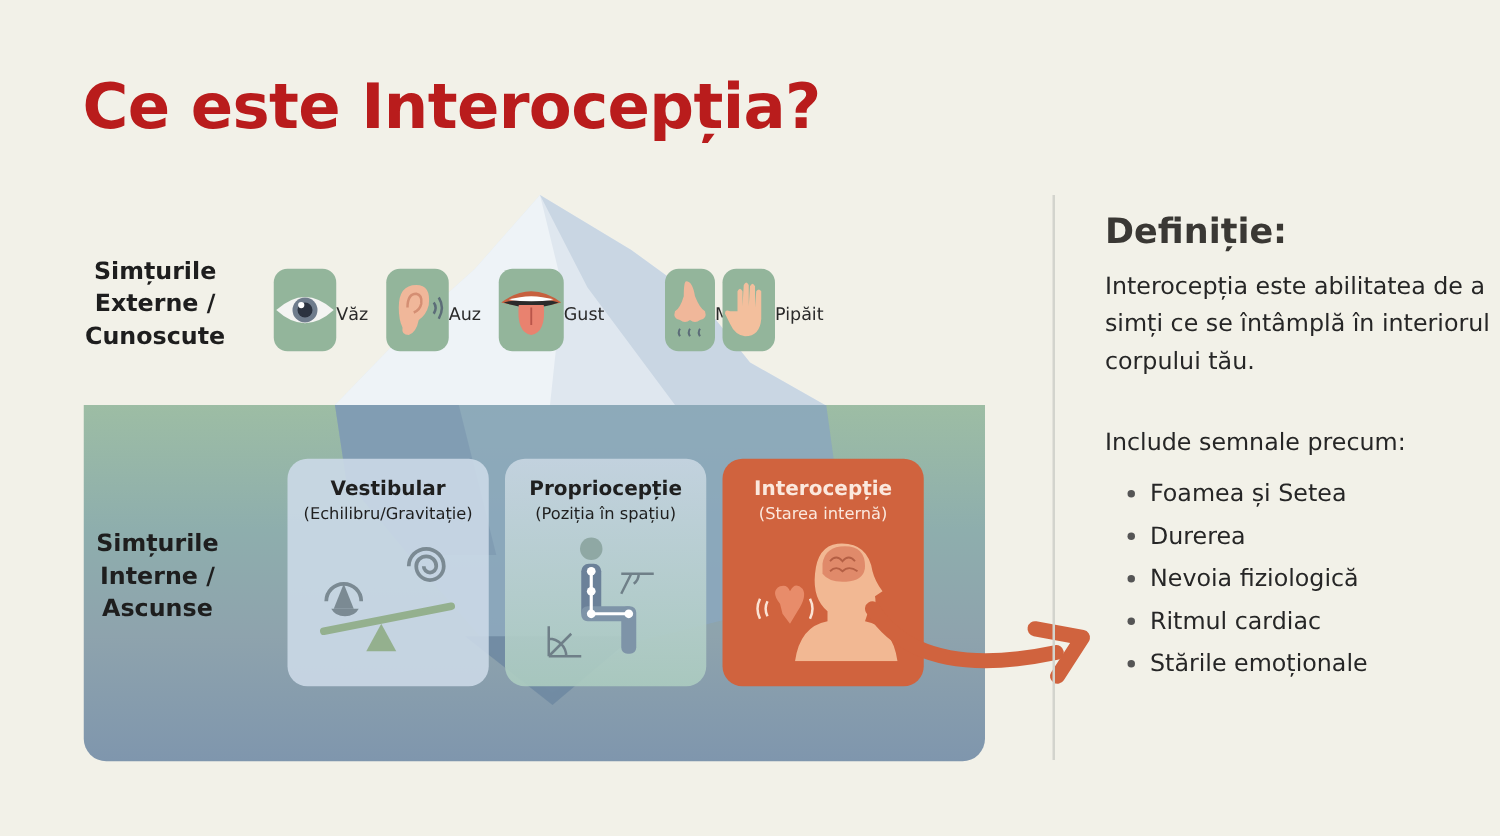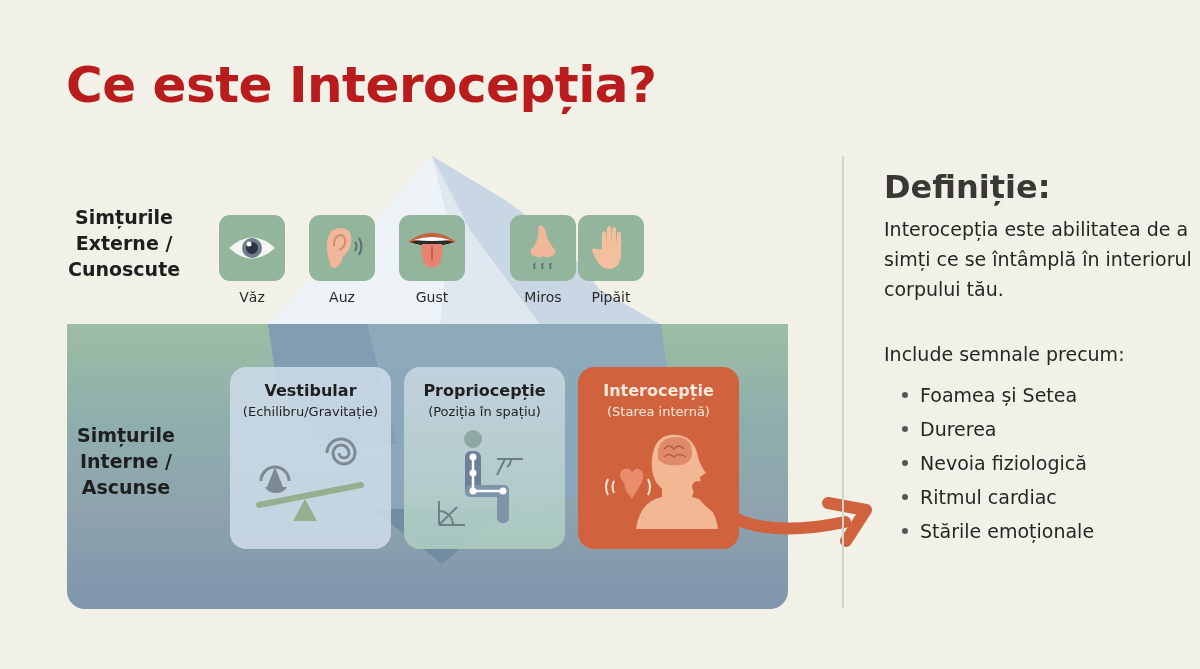--- a/index.html
+++ b/index.html
@@ -28,21 +28,21 @@
   .group-label {
     position: absolute;
     font-family: "DejaVu Sans", sans-serif;
     font-weight: bold; font-size: 19px; line-height: 26px; color: #1e1e1e; text-align: center;
   }
   .ext-label { left: 68px; top: 204px; }
   .int-label { left: 77px; top: 422px; }
 
   .sense {
     position: absolute; top: 215px; width: 66px;
-    display: flex; flex-direction: column; align-items: center;
+    display: flex; flex-direction: row; align-items: center;
   }
   .sense .box {
     width: 66px; height: 66px; border-radius: 11px;
     background: #93b59b;
     display: flex; align-items: center; justify-content: center;
   }
   .sense .lbl {
     margin-top: 8px; font-size: 14px; color: #2a2a2a;
     font-family: "DejaVu Sans", sans-serif;
   }
@@ -60,21 +60,21 @@
   .card-vest { left: 190px; background: rgba(205, 219, 232, 0.88); color: #1f1f1f; }
   .card-prop { left: 364px; background: linear-gradient(180deg, rgba(200,214,226,0.9) 0%, rgba(172,204,192,0.9) 100%); color: #1f1f1f; }
   .card-inter { left: 538px; width: 161px; background: #d0633e; color: #fbe8dd; }
 
   .divider {
     position: absolute; left: 842px; top: 156px; width: 2px; height: 452px;
     background: #d3d4cd;
   }
   .def-title {
     position: absolute; left: 884px; top: 168px;
-    font-weight: bold; font-size: 32px; color: #3a3834; text-align: center;
+    font-weight: bold; font-size: 28px; color: #3a3834; text-align: center;
   }
   .def-text {
     position: absolute; left: 884px; top: 214px; width: 310px;
     font-size: 19px; line-height: 30px; color: #262626;
   }
   .includes {
     position: absolute; left: 884px; top: 343px;
     font-size: 19px; color: #262626;
   }
   .signals {

